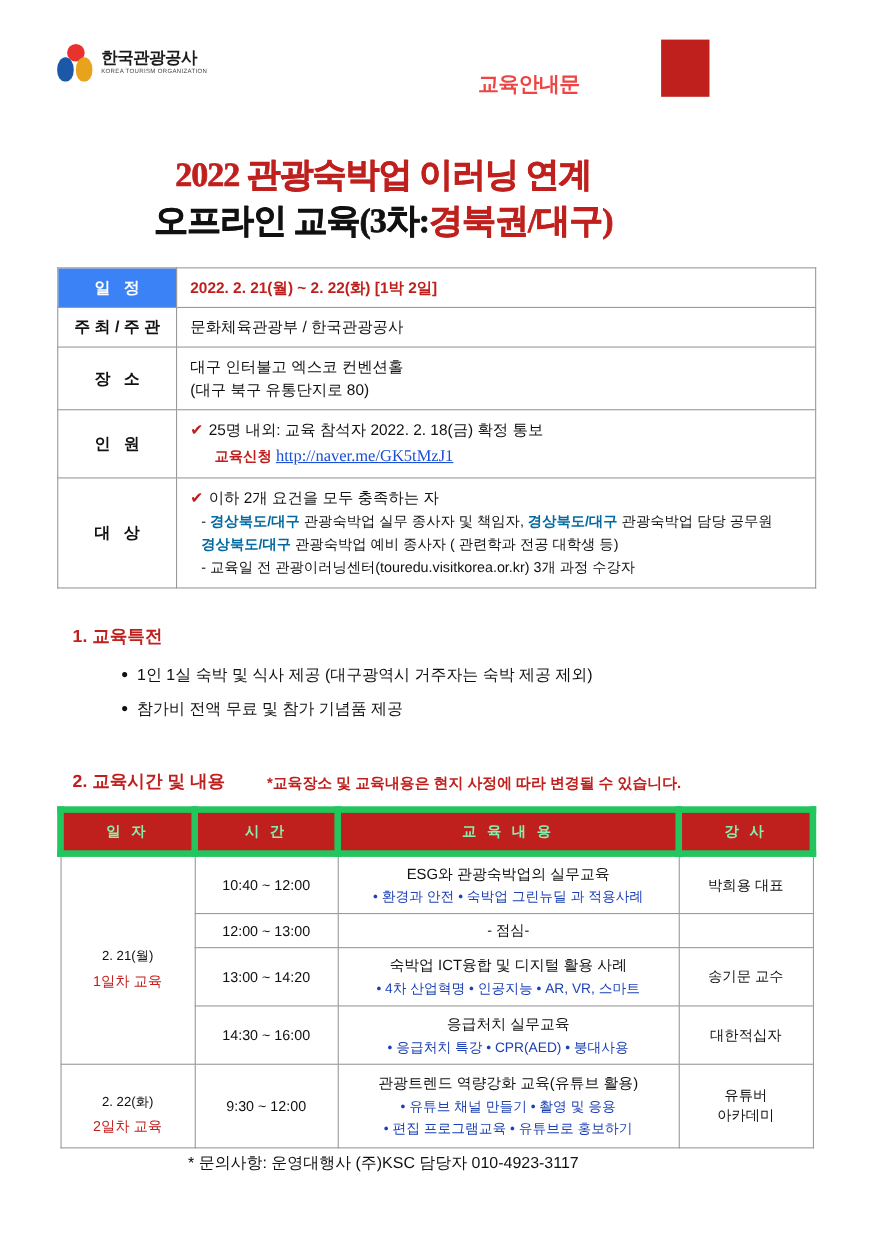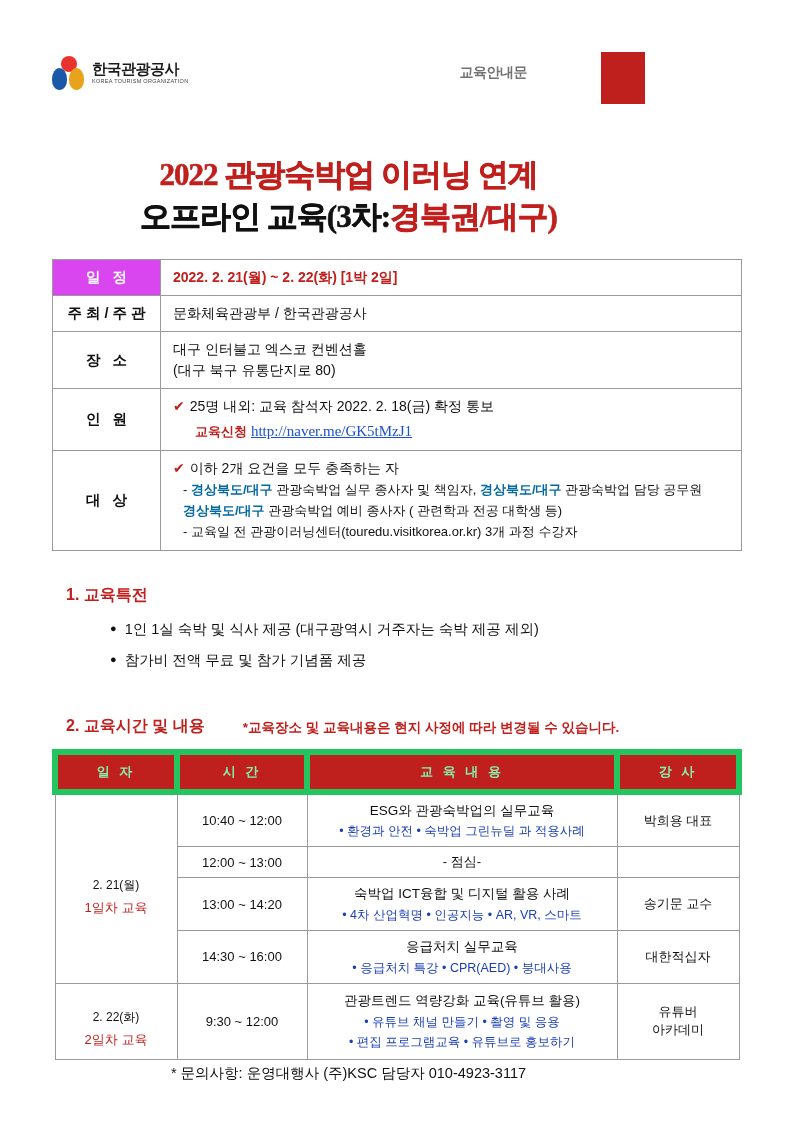--- a/index.html
+++ b/index.html
@@ -5,36 +5,36 @@
   * { box-sizing: border-box; }
   html, body { margin:0; padding:0; }
   body {
     width: 794px; height: 1123px;
     background: #ffffff;
     font-family: "Liberation Sans", "DejaVu Sans", sans-serif;
     color: #111;
     position: relative;
     overflow: hidden;
   }
-  .page { position: relative; width: 697px; height: 1123px; padding: 16px 52px; }
+  .page { position: relative; width: 697px; height: 1123px; padding: 0 52px; }
 
   
   .header { position: relative; height: 108px; }
   .logo { position: absolute; left: 0px; top: 40px; display: flex; align-items: center; }
   .logo-mark { width: 34px; height: 34px; position: relative; margin-right: 6px; }
   .logo-mark .c1 { position:absolute; width:16px; height:16px; border-radius:50%; background:#e8322d; left:9px; top:0px; }
   .logo-mark .c2 { position:absolute; width:15px; height:22px; border-radius:50% 50% 45% 45%; background:#1b59a8; left:0px; top:12px; }
   .logo-mark .c3 { position:absolute; width:15px; height:22px; border-radius:50% 50% 45% 45%; background:#e8a31d; left:17px; top:12px; }
   .logo-text { line-height: 1.05; }
   .logo-text .kr { font-size: 15px; font-weight: bold; color: #1a1a1a; letter-spacing: -0.5px; }
   .logo-text .en { font-size: 5.5px; color: #444; letter-spacing: 0.3px; margin-top: 2px; }
 
   .doc-kind {
-    position: absolute; right: 118px; top: 48px;
-    font-size: 14px; font-weight: bold; letter-spacing: -0.5px; color: #737373;
+    position: absolute; right: 118px; top: 64px;
+    font-size: 19px; font-weight: bold; letter-spacing: -0.5px; color: #ef4444;
   }
   .red-block {
     position: absolute; right: 0px; top: 36px;
     width: 44px; height: 52px; background: #c0201d;
   }
 
   
   .title-wrap { text-align: center; margin-top: 30px; }
   .title-line {
     font-family: Liberation Serif, serif;
@@ -49,21 +49,21 @@
   .title-line .blk { color: #111; -webkit-text-stroke: 0.6px #111; }
 
   
   table { border-collapse: collapse; }
   .info-table { width: 690px; margin: 22px auto 0 auto; table-layout: fixed; }
   .info-table td { border: 1px solid #9a9a9a; vertical-align: middle; }
   .info-table td.lbl {
     width: 108px; text-align: center; font-size: 14.5px; font-weight: bold;
     letter-spacing: 4px; text-indent: 4px; padding: 7px 0; background: #fff;
   }
-  .info-table tr.first td.lbl { background: #d946ef; color: #fff; }
+  .info-table tr.first td.lbl { background: #3b82f6; color: #fff; }
   .info-table tr.first td.val { color: #c0201d; font-weight: bold; }
   .info-table td.val { padding: 7px 12px; font-size: 14px; line-height: 1.5; }
 
   .chk { color: #c0201d; font-weight: bold; margin-right: 5px; }
   .link-line { padding-left: 22px; margin-top: 3px; }
   .link-label { color: #c0201d; font-size: 13px; font-weight: bold; }
   .link { color: #1a4fd6; font-size: 15px; text-decoration: underline; font-family: "Liberation Serif", serif; }
   .red-b { color: #0369a1; font-weight: bold; }
   .dash-row { padding-left: 10px; font-size: 13px; line-height: 1.65; }
 

